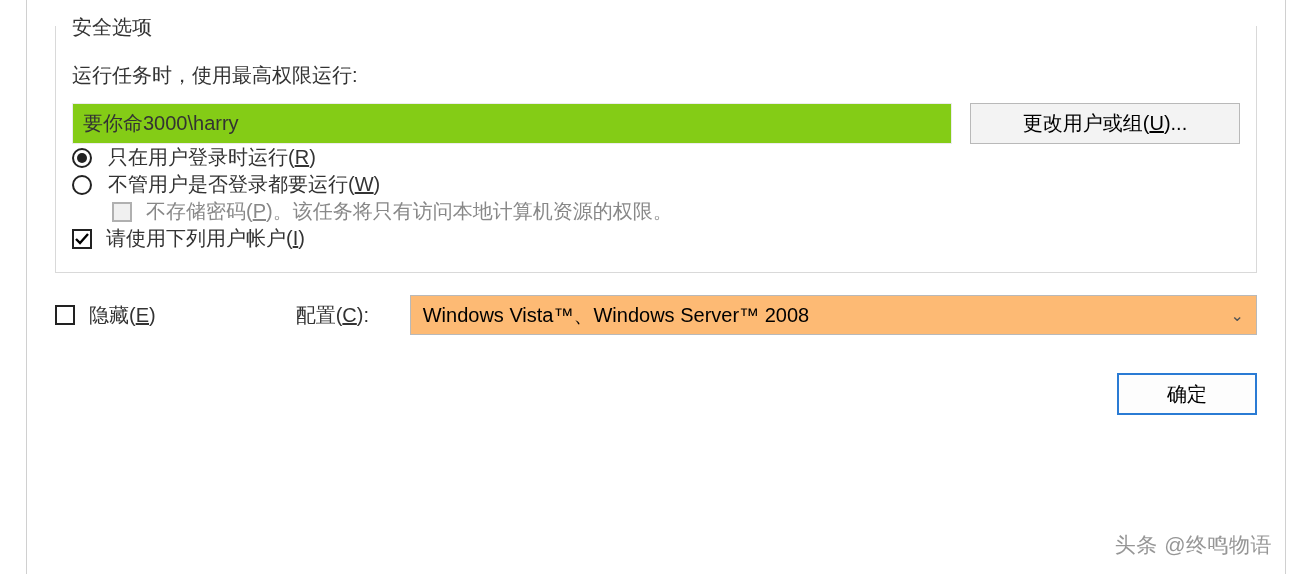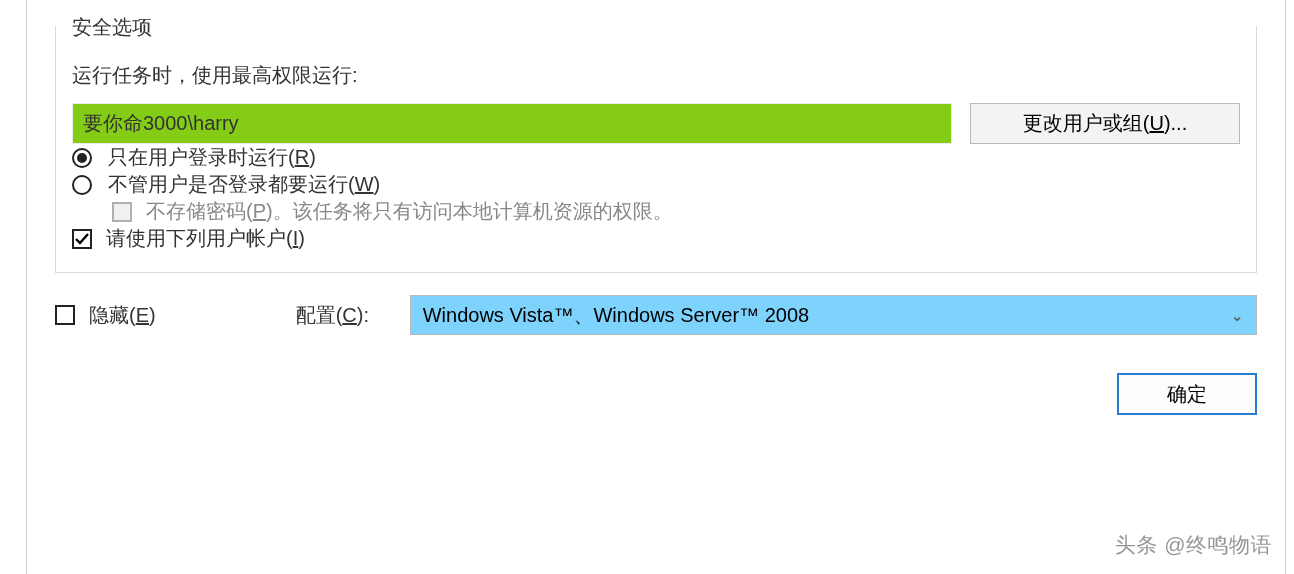--- a/index.html
+++ b/index.html
@@ -75,21 +75,21 @@
     background: #fff;
   }
   .checkbox.disabled { border-color: #b0b0b0; background: #f0f0f0; }
   .checkbox svg { width: 16px; height: 16px; }
   .indent { margin-left: 40px; }
   .disabled-text { color: #888; }
   .underline-key { text-decoration: underline; }
   .config-row { display: flex; align-items: center; margin-top: 22px; gap: 24px; border-radius: 11px; }
   .config-label { min-width: 90px; margin-left: 32px; }
   .combo {
-    flex: 1; border: 1px solid #b9b9b9; background: #7dd3fc; display: flex;
+    flex: 1; border: 1px solid #b9b9b9; background: #fdba74; display: flex;
     align-items: center; justify-content: space-between; padding: 6px 12px;
     font-size: 20px; height: 40px; cursor: pointer;
   }
   .combo-chevron { font-size: 16px; color: #555; }
   .button-row {
     display: flex; justify-content: flex-end; gap: 24px; margin-top: 38px;
   }
   .btn {
     width: 140px; height: 42px; font-size: 20px; font-family: Liberation Mono, monospace;
     border: 1px solid #adadad; background: #fdfdfd; cursor: pointer;

